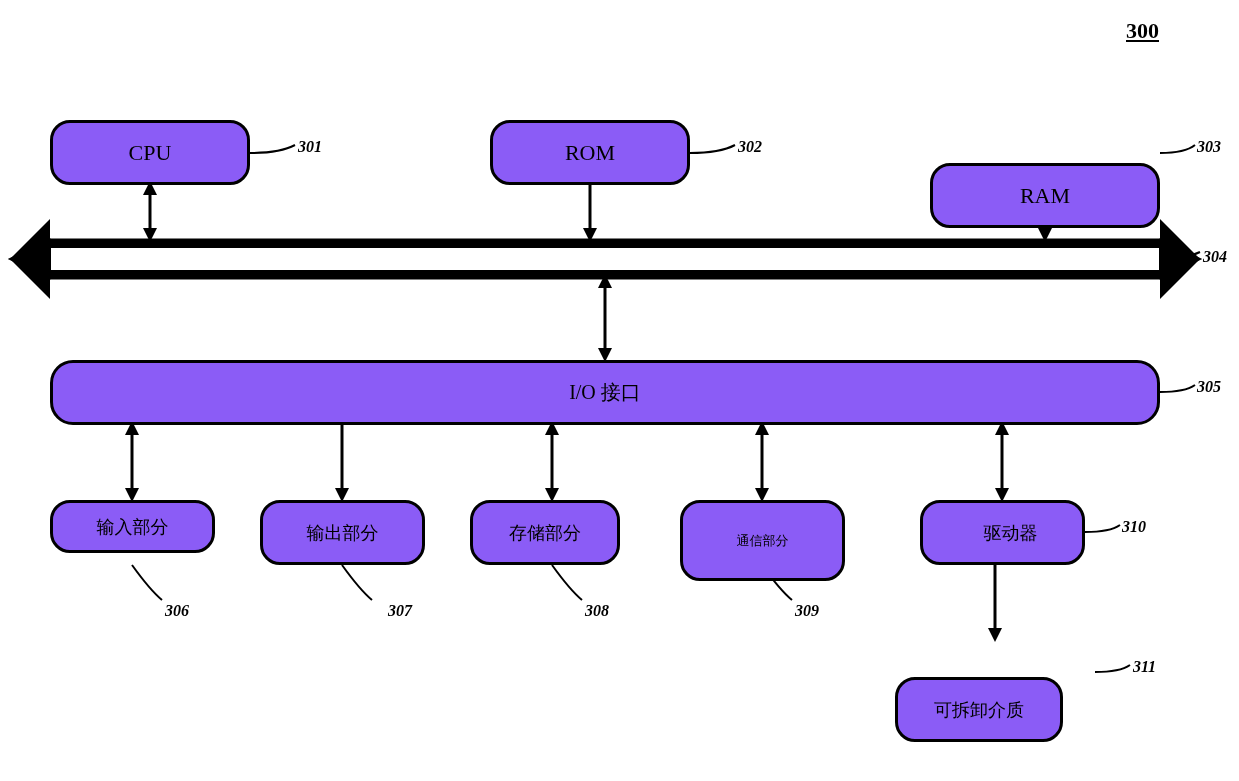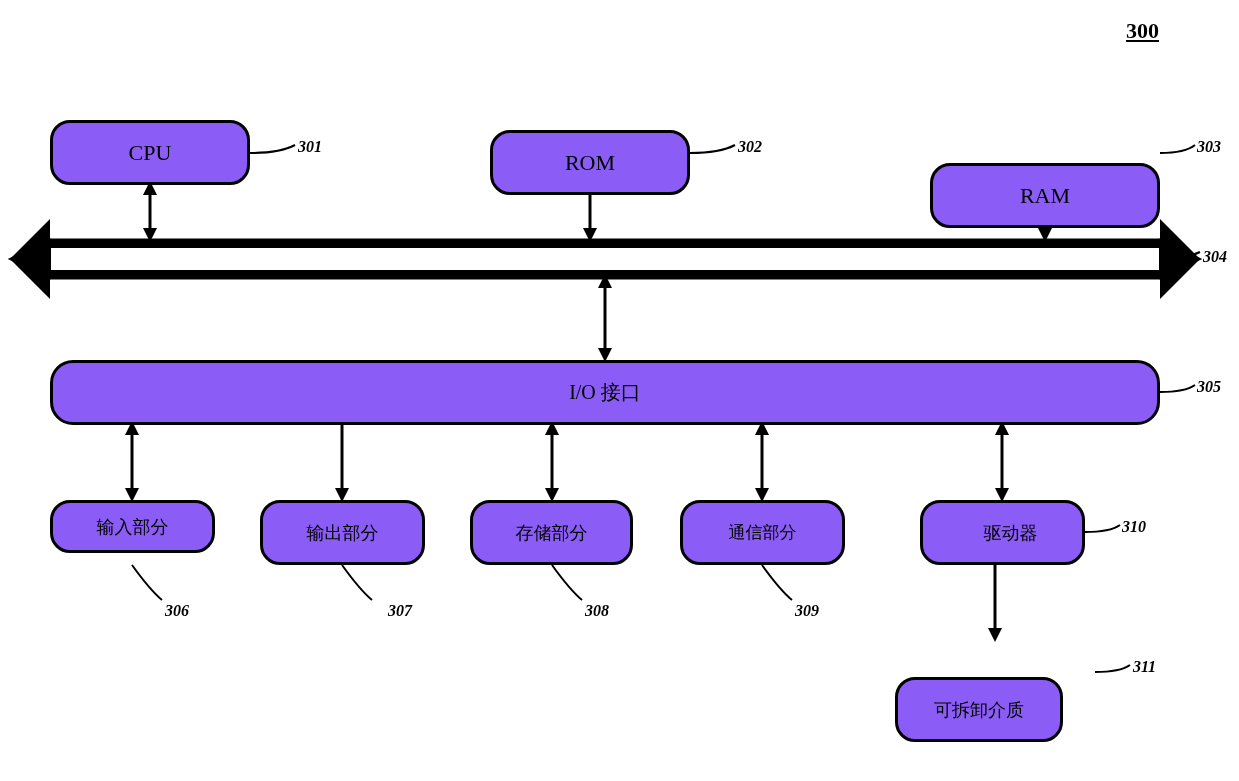--- a/index.html
+++ b/index.html
@@ -141,21 +141,21 @@
     <path d="M 1095,672 Q 1120,672 1130,665" stroke="#000" stroke-width="2" fill="none"></path>
 
     <path d="M 1160,259 Q 1185,259 1200,252" stroke="#000" stroke-width="2" fill="none"></path>
   </svg>
 
   <div class="box" style="left:50px; top:120px; width:200px; height:65px; font-size:22px;">
     <span>CPU</span>
   </div>
   <div class="ref-label" style="left:298px; top:138px;">301</div>
 
-  <div class="box" style="left:490px; top:120px; width:200px; height:65px; font-size:22px;margin-top:10px;">
+  <div class="box" style="left:490px; top:120px; width:200px; height:65px; font-size:22px;">
     <span>ROM</span>
   </div>
   <div class="ref-label" style="left:738px; top:138px;">302</div>
 
   <div class="box" style="left:930px; top:120px; width:230px; height:65px; font-size:22px;margin-top:43px;">
     <span>RAM</span>
   </div>
   <div class="ref-label" style="left:1197px; top:138px;">303</div>
 
   <div class="ref-label" style="left:1203px; top:248px;">304</div>
@@ -168,26 +168,26 @@
   <div class="box" style="left:50px; top:500px; width:165px; height:53px; font-size:18px;">
     <span>输入部分</span>
   </div>
   <div class="ref-label" style="left:165px; top:602px;">306</div>
 
   <div class="box" style="left:260px; top:500px; width:165px; height:65px; font-size:18px;text-align:right;">
     <span>输出部分</span>
   </div>
   <div class="ref-label" style="left:388px; top:602px;">307</div>
 
-  <div class="box" style="left:470px; top:500px; width:163px; height:65px; font-size:18px;">
+  <div class="box" style="left:470px; top:500px; width:150px; height:65px; font-size:18px;">
     <span>存储部分</span>
   </div>
   <div class="ref-label" style="left:585px; top:602px;">308</div>
 
-  <div class="box" style="left:680px; top:500px; width:165px; height:65px; font-size:17px;font-family:Liberation Mono, monospace;">
+  <div class="box" style="left:680px; top:500px; width:165px; height:81px; font-size:13px;font-family:Liberation Mono, monospace;">
     <span>通信部分</span>
   </div>
   <div class="ref-label" style="left:795px; top:602px;">309</div>
 
   <div class="box" style="left:920px; top:500px; width:165px; height:65px; font-size:18px;padding-left:16px;">
     <span>驱动器</span>
   </div>
   <div class="ref-label" style="left:1122px; top:518px;">310</div>
 
   <div class="box" style="left:895px; top:640px; width:168px; height:65px; font-size:18px;margin-top:37px;">

